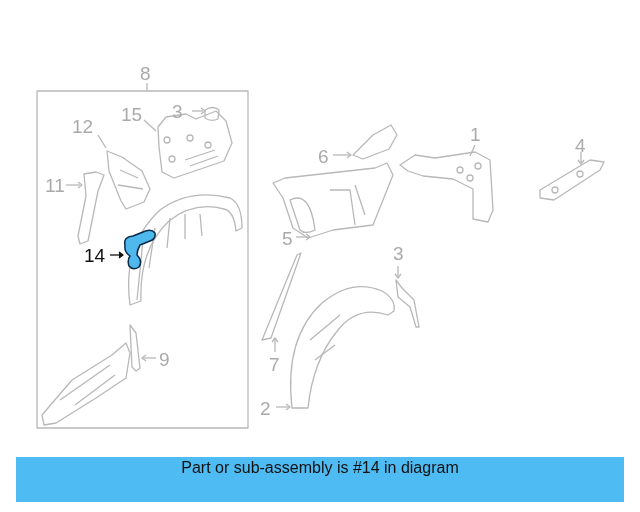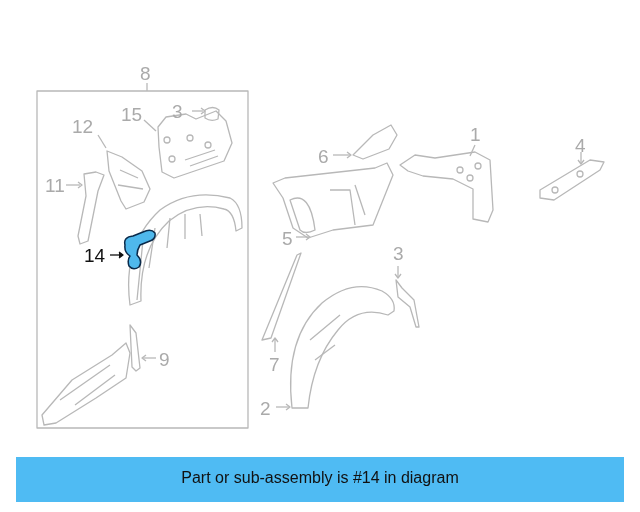--- a/index.html
+++ b/index.html
@@ -1,20 +1,20 @@
 <!DOCTYPE html>
 <html><head>
 <meta charset="utf-8">
 <style>
   html,body{margin:0;padding:0;background:#fff;}
   body{width:640px;height:512px;position:relative;overflow:hidden;font-family:"Liberation Sans",sans-serif;}
   #diagram{position:absolute;left:0;top:0;width:640px;height:450px;}
   .callout{position:absolute;font-family:"Liberation Sans",sans-serif;font-size:19px;color:#aaaaaa;line-height:1;}
   .callout.active{color:#111;text-align:center;}
-  #banner{position:absolute;left:16px;top:457px;width:608px;height:45px;background:#4fbbf3;text-align:center;color:#111;font-size:16px;line-height:20px;padding-top:11px;box-sizing:border-box;}
+  #banner{position:absolute;left:16px;top:457px;width:608px;height:45px;background:#4fbbf3;text-align:center;color:#111;font-size:16px;line-height:20px;padding-top:1px;box-sizing:border-box;}
 </style>
 </head>
 <body>
 
 <div id="diagram">
   <svg width="640" height="450" viewBox="0 0 640 450" fill="none" stroke="#b8b8b8" stroke-width="1.3" stroke-linejoin="round">
 
     <rect x="37" y="91" width="211" height="337"></rect>
     <line x1="147" y1="83" x2="147" y2="91"></line>
 

